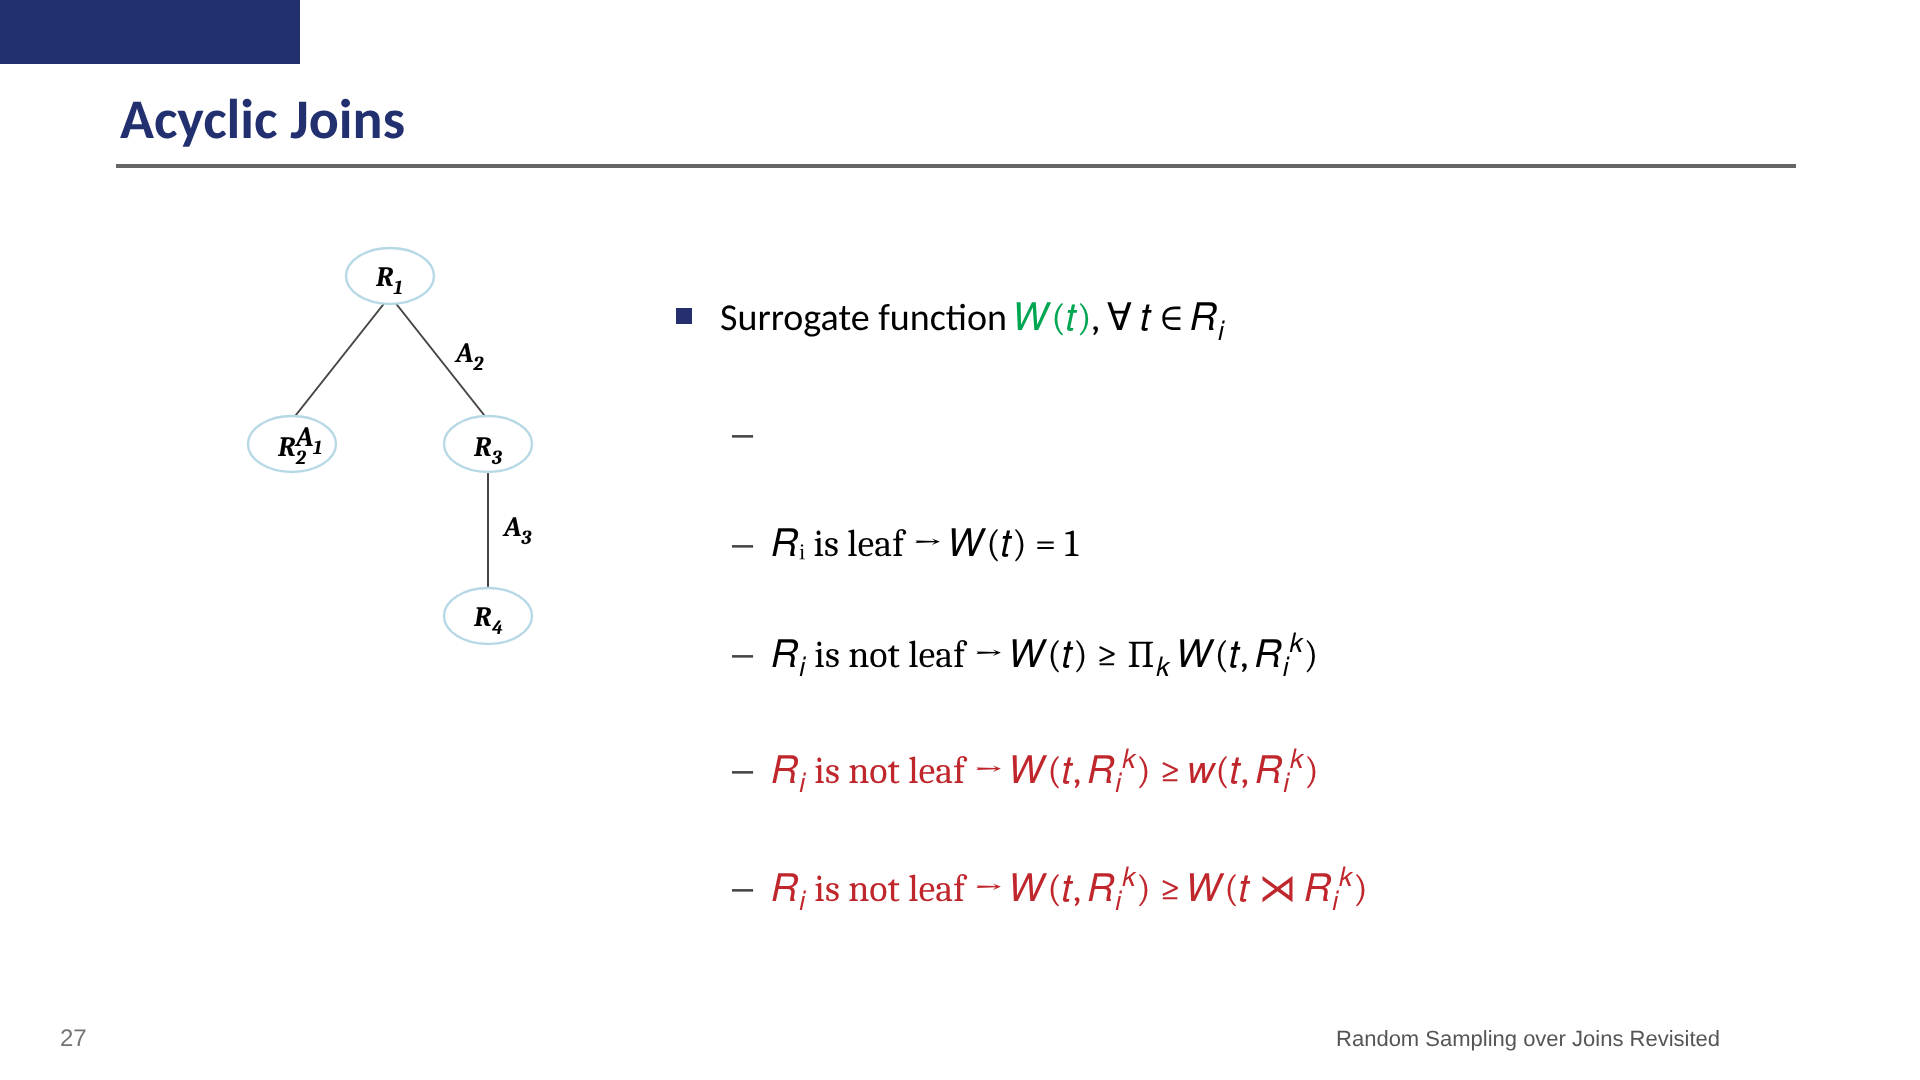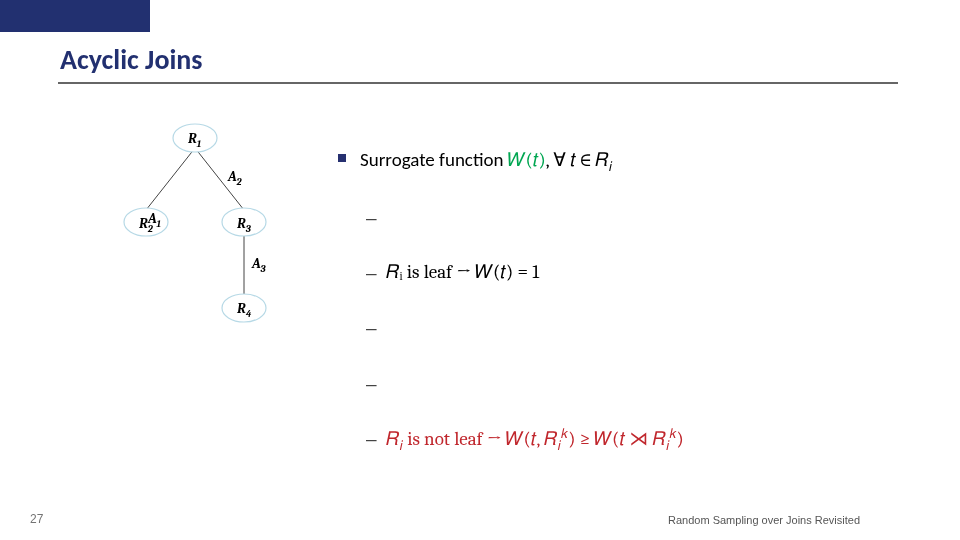--- a/index.html
+++ b/index.html
@@ -65,24 +65,30 @@
       <div class="dash">–</div>
     </div>
 
     <div class="row">
       <div class="dash">–</div>
       <div>𝑅ᵢ is leaf  →  𝑊(𝑡) = 1</div>
     </div>
 
     <div class="row">
       <div class="dash">–</div>
+      <div>
+        <span>𝑅</span><sub>𝑖</sub><span> is not leaf → 𝑊(𝑡) ≥ ∏</span><sub>𝑘</sub><span> 𝑊(𝑡, 𝑅</span><sub>𝑖</sub><sup>𝑘</sup><span>)</span>
+      </div>
     </div>
 
     <div class="row red">
       <div class="dash" style="color:#444">–</div>
+      <div>
+        <span>𝑅</span><sub>𝑖</sub><span> is not leaf → 𝑊(𝑡, 𝑅</span><sub>𝑖</sub><sup>𝑘</sup><span>) ≥ 𝑤(𝑡, 𝑅</span><sub>𝑖</sub><sup>𝑘</sup><span>)</span>
+      </div>
     </div>
 
     <div class="row red">
       <div class="dash" style="color:#444">–</div>
       <div>
         <span>𝑅</span><sub>𝑖</sub><span> is not leaf → 𝑊(𝑡, 𝑅</span><sub>𝑖</sub><sup>𝑘</sup><span>) ≥ 𝑊(𝑡 ⋊ 𝑅</span><sub>𝑖</sub><sup>𝑘</sup><span>)</span>
       </div>
     </div>
   </div>
 

